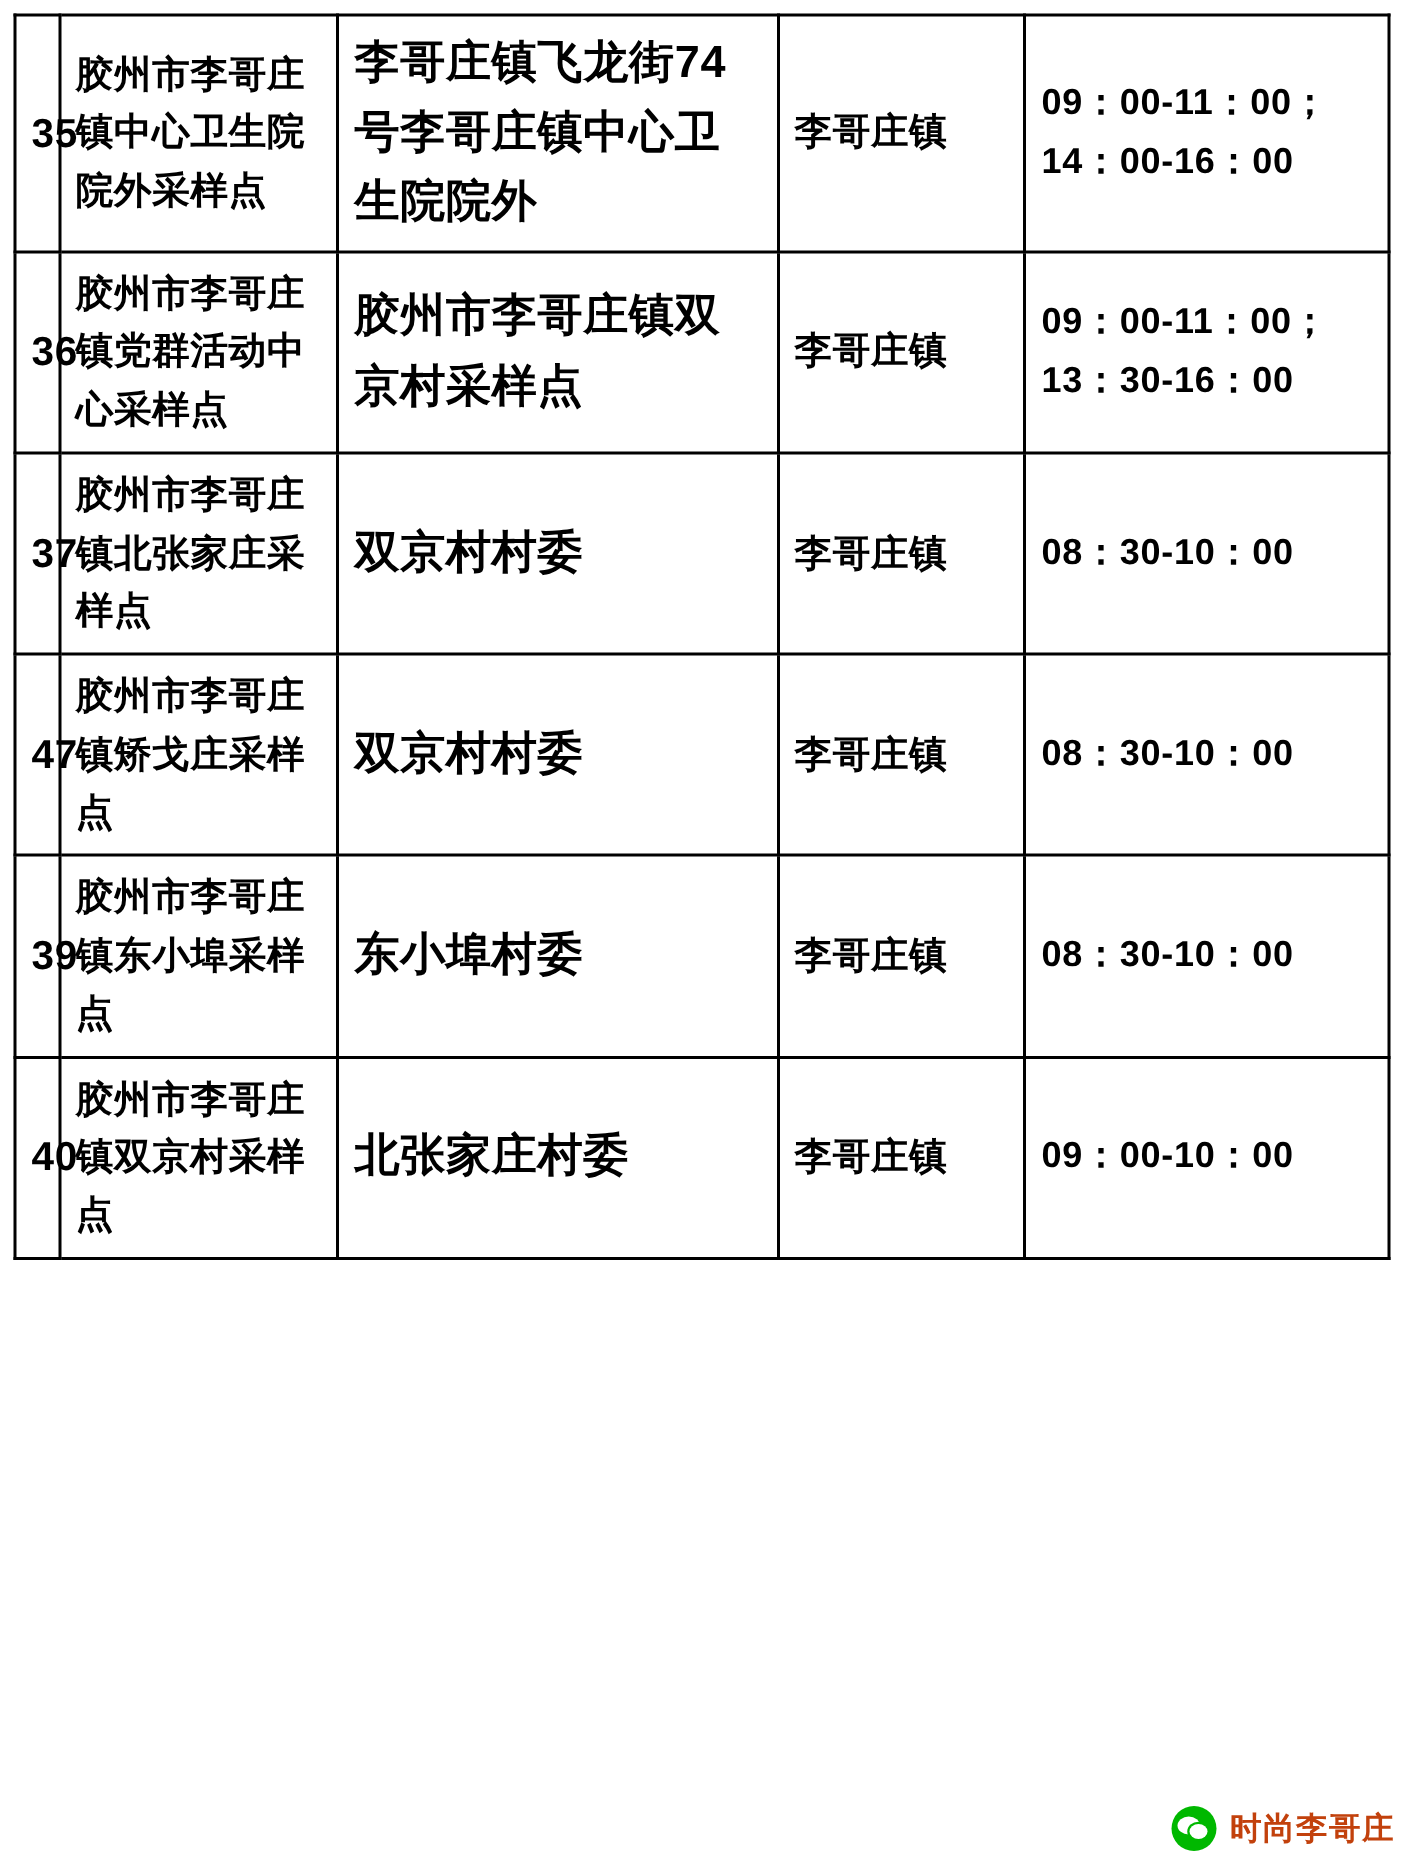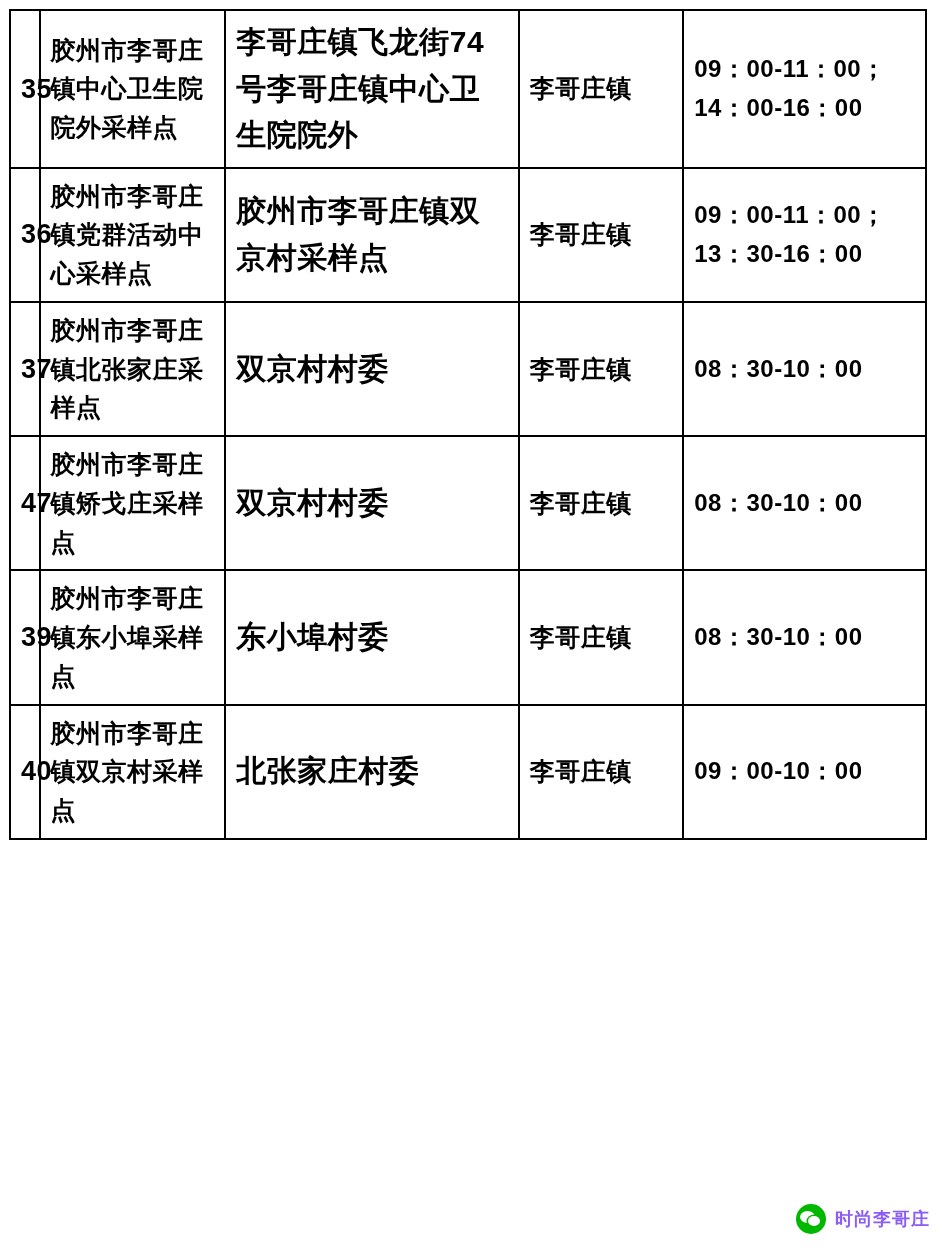--- a/index.html
+++ b/index.html
@@ -106,23 +106,23 @@
     top: 7px;
   }
   .wm-logo::after {
     width: 12px;
     height: 10px;
     left: 12px;
     top: 12px;
     box-shadow: 0 0 0 1.5px #00b800;
   }
   .wm-text {
-    font-size: 18px;
+    font-size: 21px;
     font-weight: bold;
-    color: #8b5cf6;
+    color: #c2410c;
     letter-spacing: 1px;
   }
 </style>
 </head>
 <body>
 
 <div class="sheet">
 
   <table class="sampling-table">
     <tbody>

